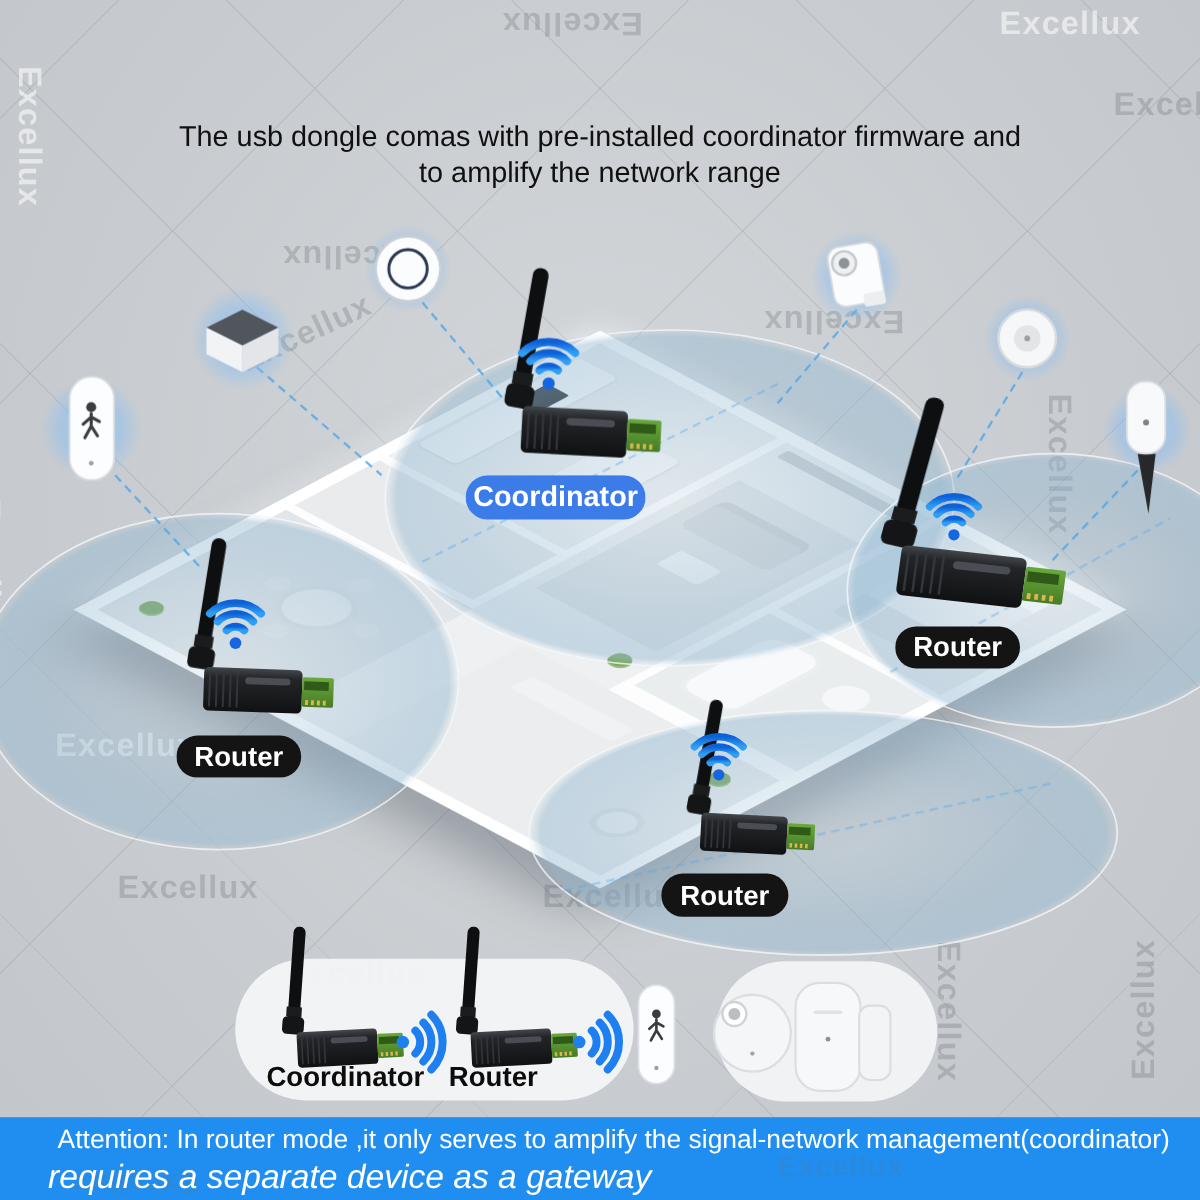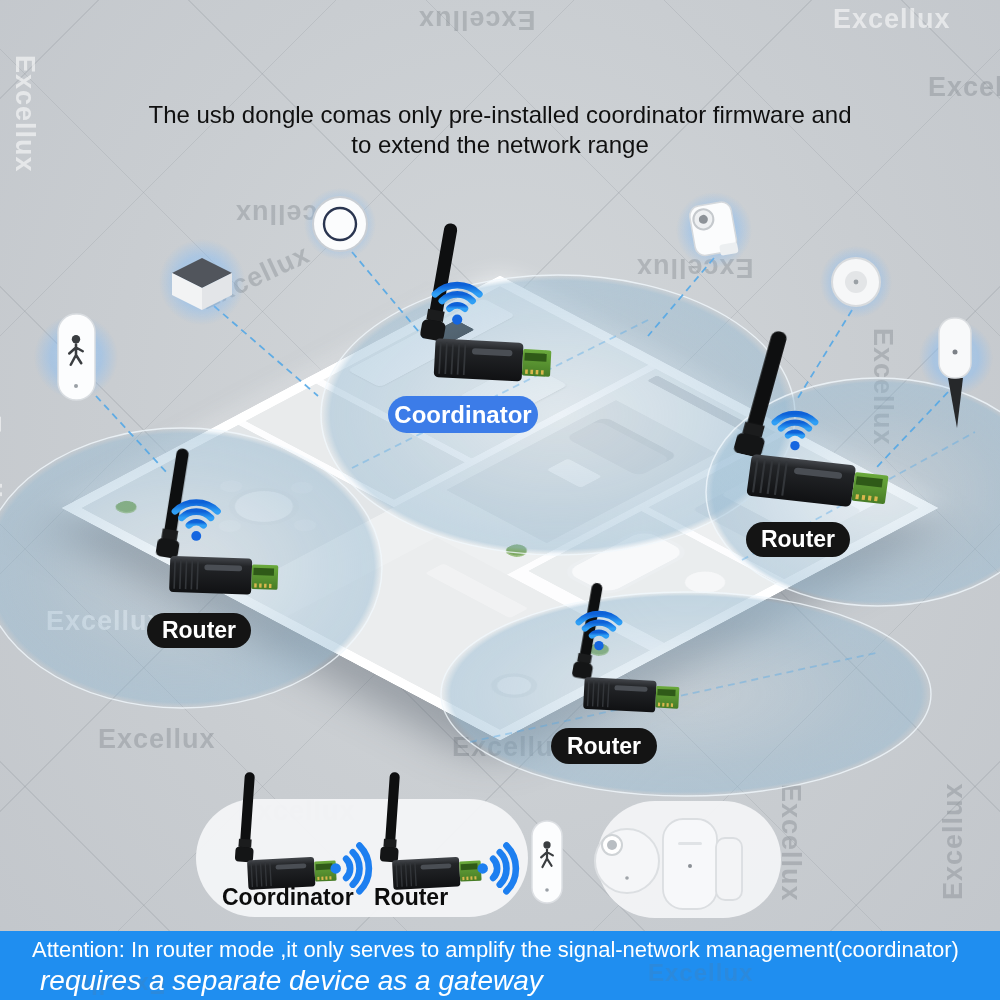--- a/index.html
+++ b/index.html
@@ -68,21 +68,21 @@
   .pill-dark   { background:#141414; font-size:23px; }
   .pill-r-right  { left:746px; top:522px; width:104px; height:35px; }
   .pill-r-left   { left:147px; top:613px; width:104px; height:35px; }
   .pill-r-bottom { left:551px; top:728px; width:106px; height:36px; }
   .strip-label { position:absolute; font-size:23px; font-weight:700; color:#0c0c0c; }
   .lbl-strip-coord  { left:222px; top:884px; }
   .lbl-strip-router { left:374px; top:884px; }
 
   
   .banner { position:absolute; left:0; top:931px; width:1000px; height:69px; background:#1f8ef0; color:#fff; }
-  .banner .l1 { position:absolute; left:32px; top:6px;  font-size:22px; }
+  .banner .l1 { position:absolute; left:48px; top:6px;  font-size:22px; }
   .banner .l2 { position:absolute; left:40px; top:34px; font-size:28px;font-style:italic; }
   .banner .wm { font-size:24px; }
 </style>
 </head>
 <body>
 
 <div id="stage">
 
   <span class="wm light r90" style="left:40px;top:55px">Excellux</span>
   <span class="wm r180" style="left:235px;top:198px">Excellux</span>
@@ -96,22 +96,22 @@
   <span class="wm light" style="left:46px;top:606px">Excellux</span>
   <span class="wm light" style="left:424px;top:608px">Excellux</span>
   <span class="wm r90" style="left:630px;top:556px">Excellux</span>
   <span class="wm" style="left:98px;top:724px">Excellux</span>
   <span class="wm" style="left:452px;top:732px">Excellux</span>
   <span class="wm" style="left:238px;top:796px">Excellux</span>
   <span class="wm r90" style="left:806px;top:784px">Excellux</span>
   <span class="wm rn90" style="left:938px;top:900px">Excellux</span>
 
   <div class="subtitle">
-    <div>The usb dongle comas only pre-installed coordinator firmware and</div>
-    <div>to extend the network range</div>
+    <div>The usb dongle comas with pre-installed coordinator firmware and</div>
+    <div>to amplify the network range</div>
   </div>
 
   <div class="plan">
     <div class="room rm-kitchen">
       <div class="f counter"></div>
       <div class="f stove"></div>
       <div class="f island"></div>
     </div>
     <div class="room rm-hall"></div>
     <div class="room rm-patio">

